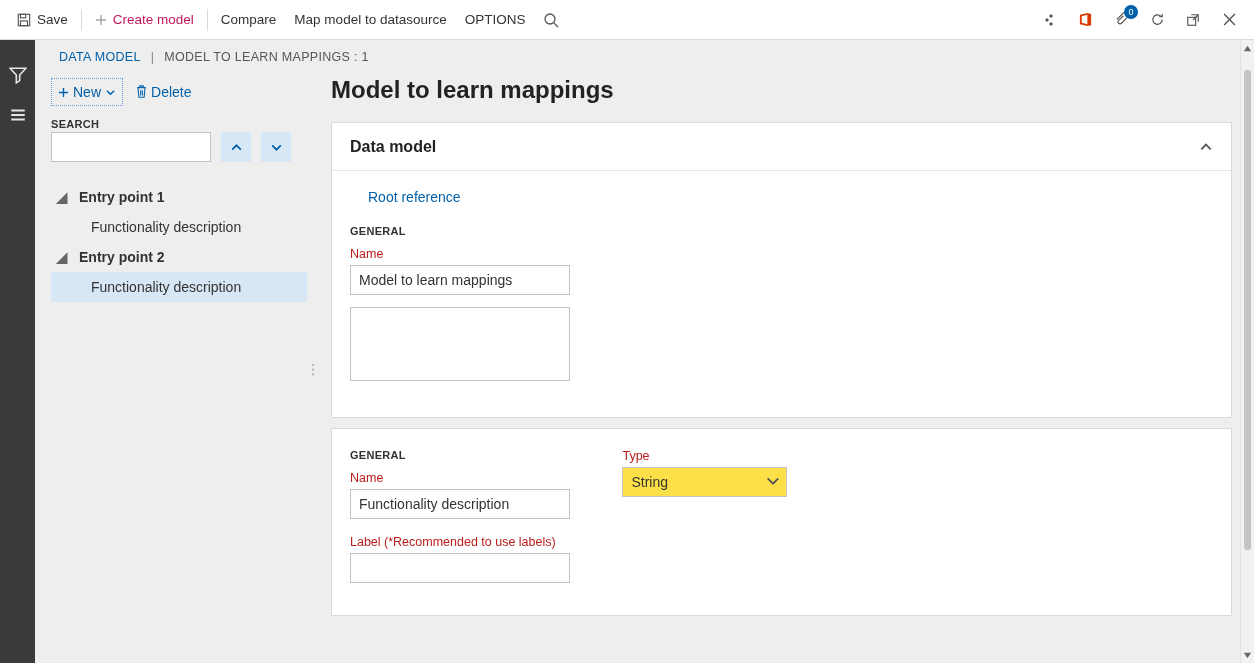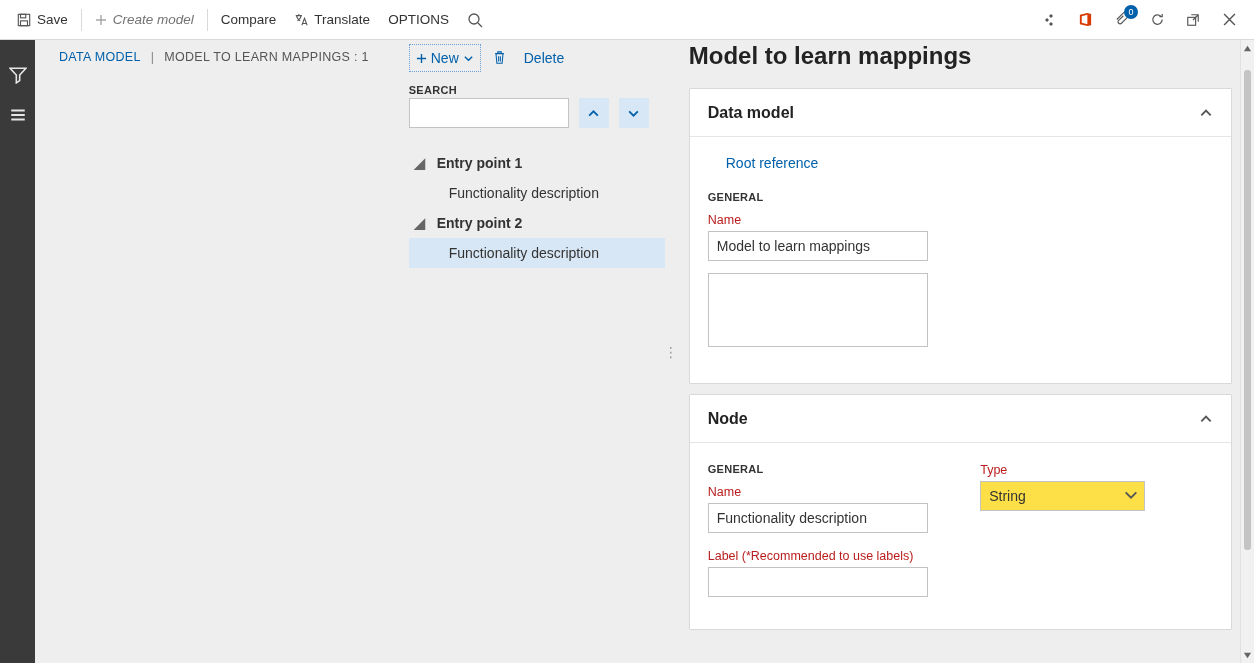--- a/index.html
+++ b/index.html
@@ -3,55 +3,55 @@
 <meta charset="utf-8">
 <style>
 * { box-sizing: border-box; margin: 0; padding: 0; font-family: "Segoe UI", Arial, sans-serif; }
 html, body { width: 1254px; height: 663px; overflow: hidden; background: #fff; }
 
 .appbar {
   height: 40px; display: flex; align-items: center; padding: 0 8px;
   border-bottom: 1px solid #d9d9d9; font-size: 13.5px; color: #333;
 }
 .appbar .btn { display: inline-flex; align-items: center; height: 36px; padding: 0 9px; cursor: pointer; color: #333; }
-.appbar .btn.disabled { color: #737373; cursor: default; font-style: italic; }
+.appbar .btn.disabled { color: #be185d; cursor: default; }
 .appbar .divider { width: 1px; height: 22px; background: #d9d9d9; margin: 0 4px; }
 .appbar .spacer { flex: 1; }
 .appbar svg { display: block; }
 .icon-gap { margin-right: 6px; }
 
 .body { display: flex; height: calc(100% - 40px); background: #eeeeee; }
 
 .rail {
   width: 35px; background: #3a3a3a; display: flex; flex-direction: column;
   align-items: center; padding-top: 26px; gap: 22px;
 }
 .rail-icon { width: 18px; height: 18px; color: #e6e6e6; cursor: pointer; }
 
-.main { flex: 1; display: flex; flex-direction: row; overflow: hidden; position: relative; }
+.main { flex: 1; display: flex; flex-direction: column; overflow: hidden; position: relative; }
 
 .breadcrumb {
   height: 34px; display: flex; align-items: center; padding: 0 24px; font-size: 12.5px;
   letter-spacing: .3px;
 }
 .breadcrumb .bc-link { color: #0060aa; cursor: pointer; }
 .breadcrumb .bc-sep { color: #888; margin: 0 10px; }
 .breadcrumb .bc-current { color: #555; }
 
 .content { flex: 1; display: flex; overflow: hidden; padding: 0 18px 0 0; }
 
 .left {
   width: 272px; padding: 0 0 0 16px; display: flex; flex-direction: column;
 }
 .left-toolbar { display: flex; align-items: center; gap: 12px; padding: 4px 0 8px; }
 .btn-new {
   display: inline-flex; align-items: center; height: 28px; padding: 0 6px;
   border: 1px dotted #6aa0d8; color: #0060aa; font-size: 14px; cursor: pointer; gap: 4px;
 }
-.btn-delete { display: inline-flex; align-items: center; gap: 18px; font-size: 14px; color: #0060aa; cursor: pointer; }
+.btn-delete { display: inline-flex; align-items: center; gap: 3px; font-size: 14px; color: #0060aa; cursor: pointer; }
 
 .search-label { font-size: 11px; font-weight: 600; letter-spacing: .3px; color: #333; margin: 4px 0 2px; }
 .search-row { display: flex; gap: 10px; align-items: center; }
 .search-input {
   width: 160px; height: 30px; border: 1px solid #c3c3c3; background: #fff; padding: 0 8px;
   font-size: 13px;
 }
 .nudge { width: 30px; height: 30px; background: #d8e7f5; display: inline-flex; align-items: center; justify-content: center; cursor: pointer; }
 
 .tree { margin-top: 20px; font-size: 14px; color: #333; }
@@ -126,25 +126,22 @@
     <svg class="icon-gap" width="12" height="12" viewBox="0 0 12 12" stroke="#a6a6a6" stroke-width="1.4">
         <path d="M6 1v10M1 6h10"></path>
       </svg>
     <span>Create model</span>
   </div>
   <div class="divider"></div>
   <div class="btn">
       <span>Compare</span>
     </div>
   <div class="btn">
-    <svg class="icon-gap" width="14" height="14" viewBox="0 0 16 16" fill="none" stroke="#555" stroke-width="1.2">
-        <path d="M2 3h7M5.5 1v2M3 3c0 3 4 6 4 6M8 3c0 3-4 6-4 6M9 14l3-8 3 8M10 12h4"></path>
-      </svg>
-    <span>Translate</span>
-  </div>
+      <span>Map model to datasource</span>
+    </div>
   <div class="btn">
       <span>OPTIONS</span>
     </div>
   <div class="btn">
     <svg width="16" height="16" viewBox="0 0 16 16" fill="none" stroke="#555" stroke-width="1.3">
         <circle cx="7" cy="7" r="5"></circle>
         <path d="M11 11l4 4"></path>
       </svg>
   </div>
   <div class="spacer"></div>
@@ -273,26 +270,20 @@
             <span class="link">Root reference</span>
             <div class="section-label">GENERAL</div>
             <div class="field-label">Name</div>
             <input class="text-input" value="Model to learn mappings" style="">
             <div class="gap12"></div>
             <textarea class="textarea" style=""></textarea>
           </div>
         </div>
 
         <div class="panel">
-          <div class="panel-header">
-            <span>Node</span>
-            <svg width="14" height="14" viewBox="0 0 12 12" fill="none" stroke="#555" stroke-width="1.6">
-                <path d="M2 8l4-4 4 4"></path>
-              </svg>
-          </div>
           <div class="panel-body">
             <div class="field-col">
               <div class="section-label">GENERAL</div>
               <div class="field-label">Name</div>
               <input class="text-input" value="Functionality description" style="">
               <div class="gap12"></div>
               <div class="field-label">Label (*Recommended to use labels)</div>
               <input class="text-input" value="" style="">
             </div>
             <div class="field-col">

